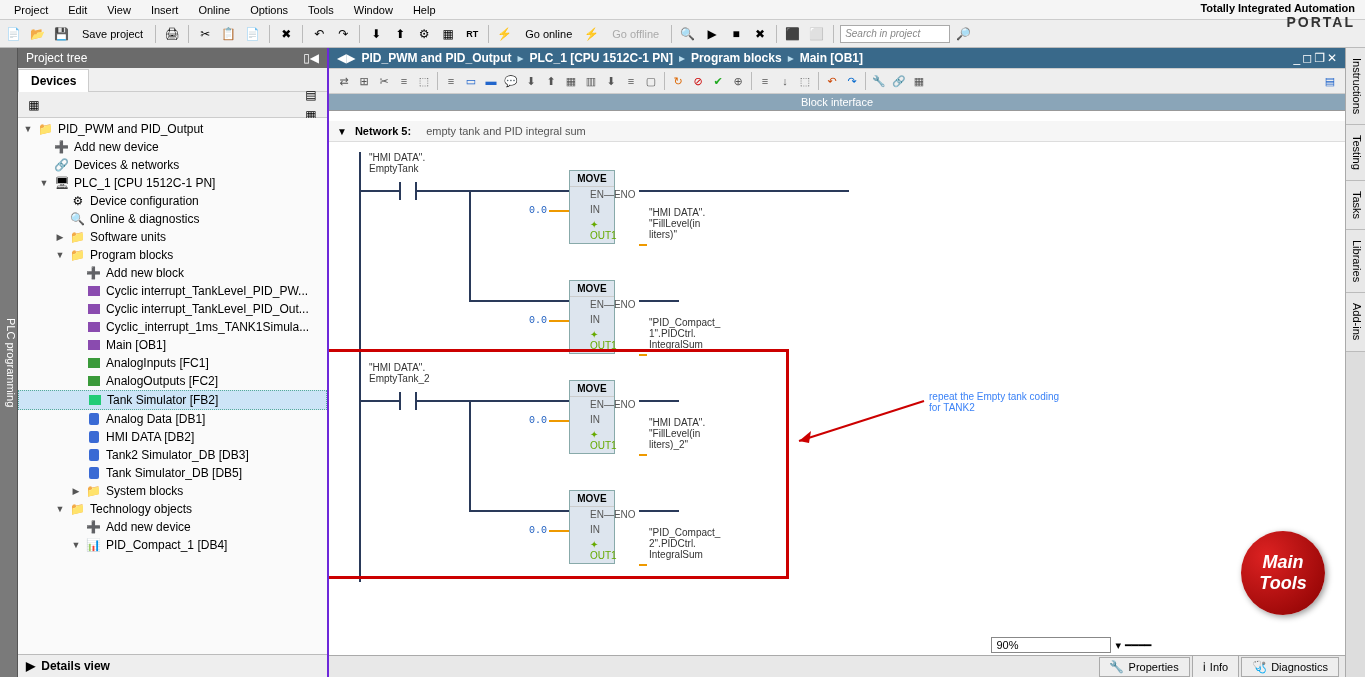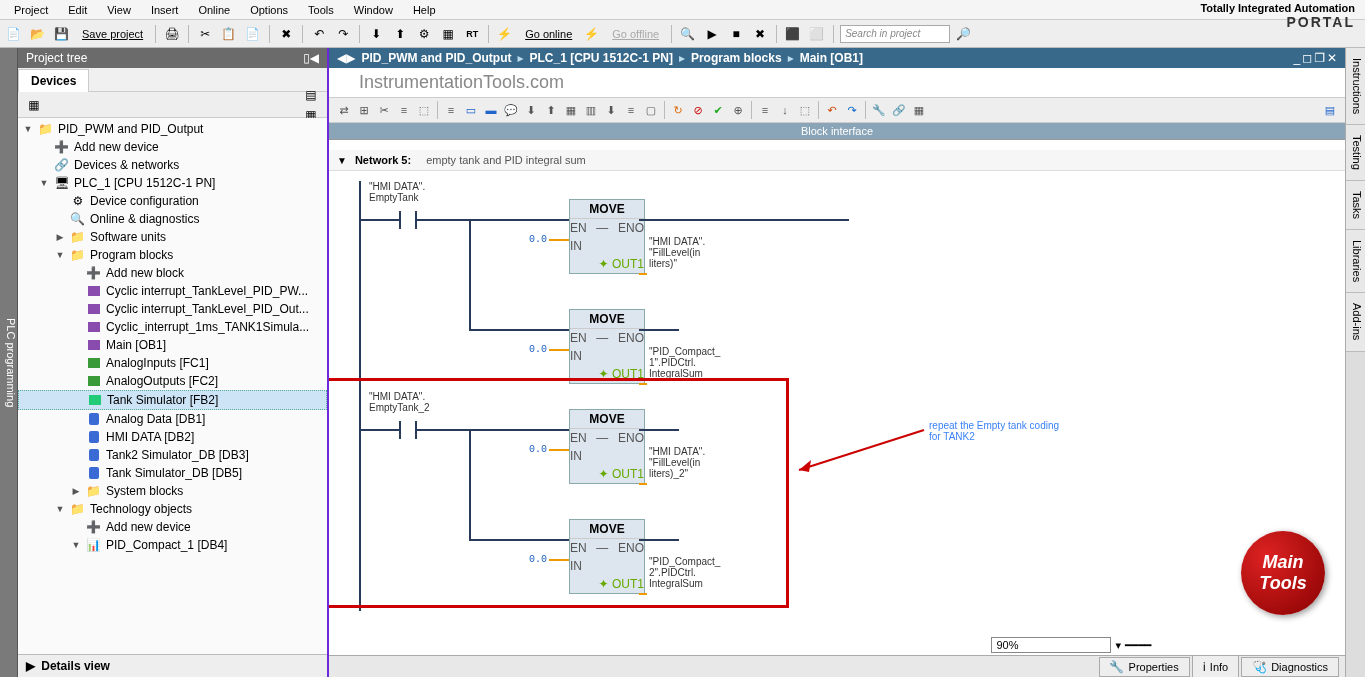--- a/index.html
+++ b/index.html
@@ -5,21 +5,21 @@
 * { box-sizing: border-box; margin: 0; padding: 0; font-family: "Segoe UI", Tahoma, sans-serif; }
 body { background: #e8e8e8; width: 1365px; height: 677px; overflow: hidden; font-size: 11px; }
 .menubar { background: #f5f5f5; border-bottom: 1px solid #ccc; height: 20px; display: flex; align-items: center; padding: 0 4px; position: relative; }
 .menubar .menu-item { padding: 2px 10px; cursor: default; }
 .brand { position: absolute; right: 10px; top: 2px; text-align: right; }
 .brand .line1 { font-size: 11px; font-weight: bold; }
 .brand .line2 { font-size: 14px; font-weight: bold; color: #333; letter-spacing: 2px; }
 .toolbar { background: #eee; border-bottom: 1px solid #bbb; height: 28px; display: flex; align-items: center; padding: 0 4px; gap: 4px; }
 .tb-btn { width: 20px; height: 20px; display: flex; align-items: center; justify-content: center; border: 1px solid transparent; }
 .tb-sep { width: 1px; height: 18px; background: #bbb; margin: 0 2px; }
-.tb-text { padding: 0 6px; font-size: 11px; text-decoration: underline; }
+.tb-text { padding: 0 6px; font-size: 11px; }
 .search-box { border: 1px solid #aaa; background: #fff; height: 18px; width: 110px; font-size: 10px; font-style: italic; color: #888; padding: 0 4px; display: flex; align-items: center; }
 
 .main { display: flex; height: calc(100% - 48px); }
 
 .side-tab { width: 18px; background: #7a7a7a; color: #fff; writing-mode: vertical-rl; text-align: center; padding: 8px 0; font-size: 11px; border-right: 1px solid #555; }
 
 .project-tree { width: 311px; background: #e8e8e8; border-right: 2px solid #6d28d9; display: flex; flex-direction: column; }
 .panel-title { background: #6b6b6b; color: #fff; padding: 3px 8px; font-size: 12px; display: flex; justify-content: space-between; align-items: center; }
 .tab-row { background: #f0f0f0; border-bottom: 1px solid #ccc; display: flex; }
 .tab { background: #fff; border: 1px solid #ccc; border-bottom: none; padding: 4px 12px; font-size: 12px; font-weight: bold; position: relative; top: 1px; }
@@ -50,23 +50,23 @@
 
 .ladder { position: relative; height: 260px; }
 .rail { position: absolute; left: 10px; top: 0; bottom: 0; width: 2px; background: #2a3a5a; }
 .wire-h { position: absolute; height: 2px; background: #2a3a5a; }
 .wire-v { position: absolute; width: 2px; background: #2a3a5a; }
 .contact { position: absolute; display: flex; align-items: center; }
 .contact::before, .contact::after { content: ""; width: 2px; height: 18px; background: #2a3a5a; }
 .contact-gap { width: 14px; height: 2px; }
 .contact-label { position: absolute; font-size: 10px; color: #333; width: 100px; }
 
-.box { position: absolute; background: #dde5ee; border: 1px solid #8aa; width: 76px; font-size: 12px; }
+.box { position: absolute; background: #dde5ee; border: 1px solid #8aa; width: 46px; font-size: 10px; }
 .box-title { background: #dde5ee; text-align: center; font-weight: bold; padding: 2px 0; border-bottom: 1px solid #ccc; }
-.box-row { display: flex; justify-content: space-between; padding: 2px 0; color: #555; }
+.box-row { display: flex; justify-content: space-between; padding: 2px 20px; color: #555; }
 .pin-label { position: absolute; font-size: 10px; font-family: Liberation Mono, monospace; }
 .pin-val { color: #2060c0; }
 .out-label { position: absolute; font-size: 10px; color: #333; width: 90px; }
 
 .redbox { position: absolute; border: 3px solid #c00; pointer-events: none; }
 .annot-arrow { position: absolute; }
 .annot-text { position: absolute; color: #3b82f6; font-size: 10px; }
 
 .zoom-bar { position: absolute; bottom: 2px; right: 160px; display: flex; align-items: center; gap: 4px; }
 .zoom-sel { border: 1px solid #888; background: #fff; padding: 1px 20px 1px 4px; font-size: 11px; width: 120px; }
@@ -402,21 +402,20 @@
       <span class="crumb">Program blocks</span>
       <span class="sep">▸</span>
       <span class="crumb">Main [OB1]</span>
       <div class="breadcrumb-end">
         <span>_</span>
         <span>◻</span>
         <span>❐</span>
         <span>✕</span>
       </div>
     </div>
-    <div class="watermark">InstrumentationTools.com</div>
     <div class="editor-toolbar">
       <span class="etb">⇄</span>
       <span class="etb">⊞</span>
       <span class="etb">✂</span>
       <span class="etb">≡</span>
       <span class="etb">⬚</span>
       <span class="tb-sep"></span>
       <span class="etb">≡</span>
       <span class="etb" style="color:#26c">▭</span>
       <span class="etb" style="color:#26c">▬</span>

